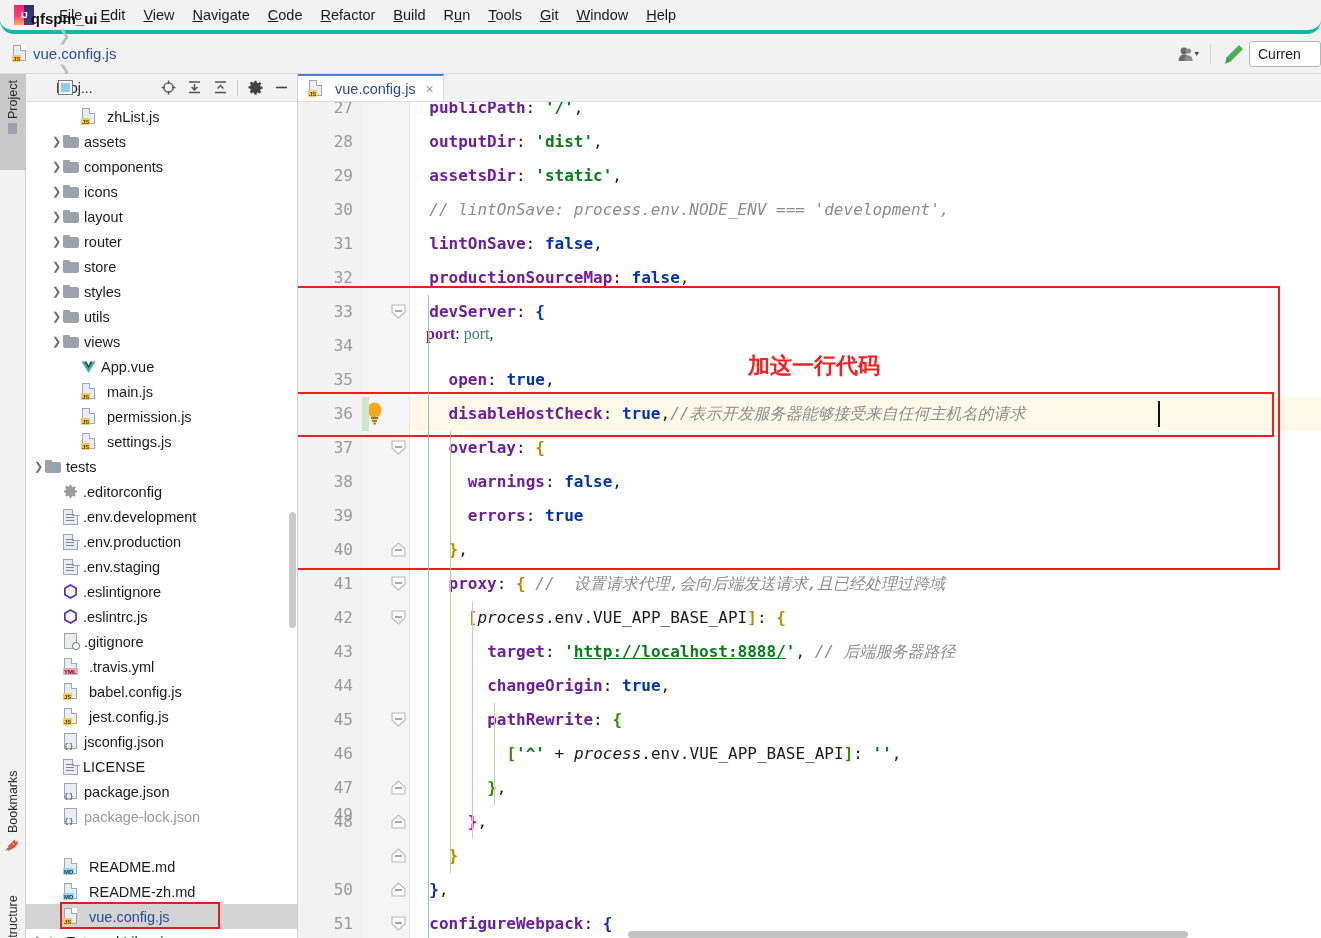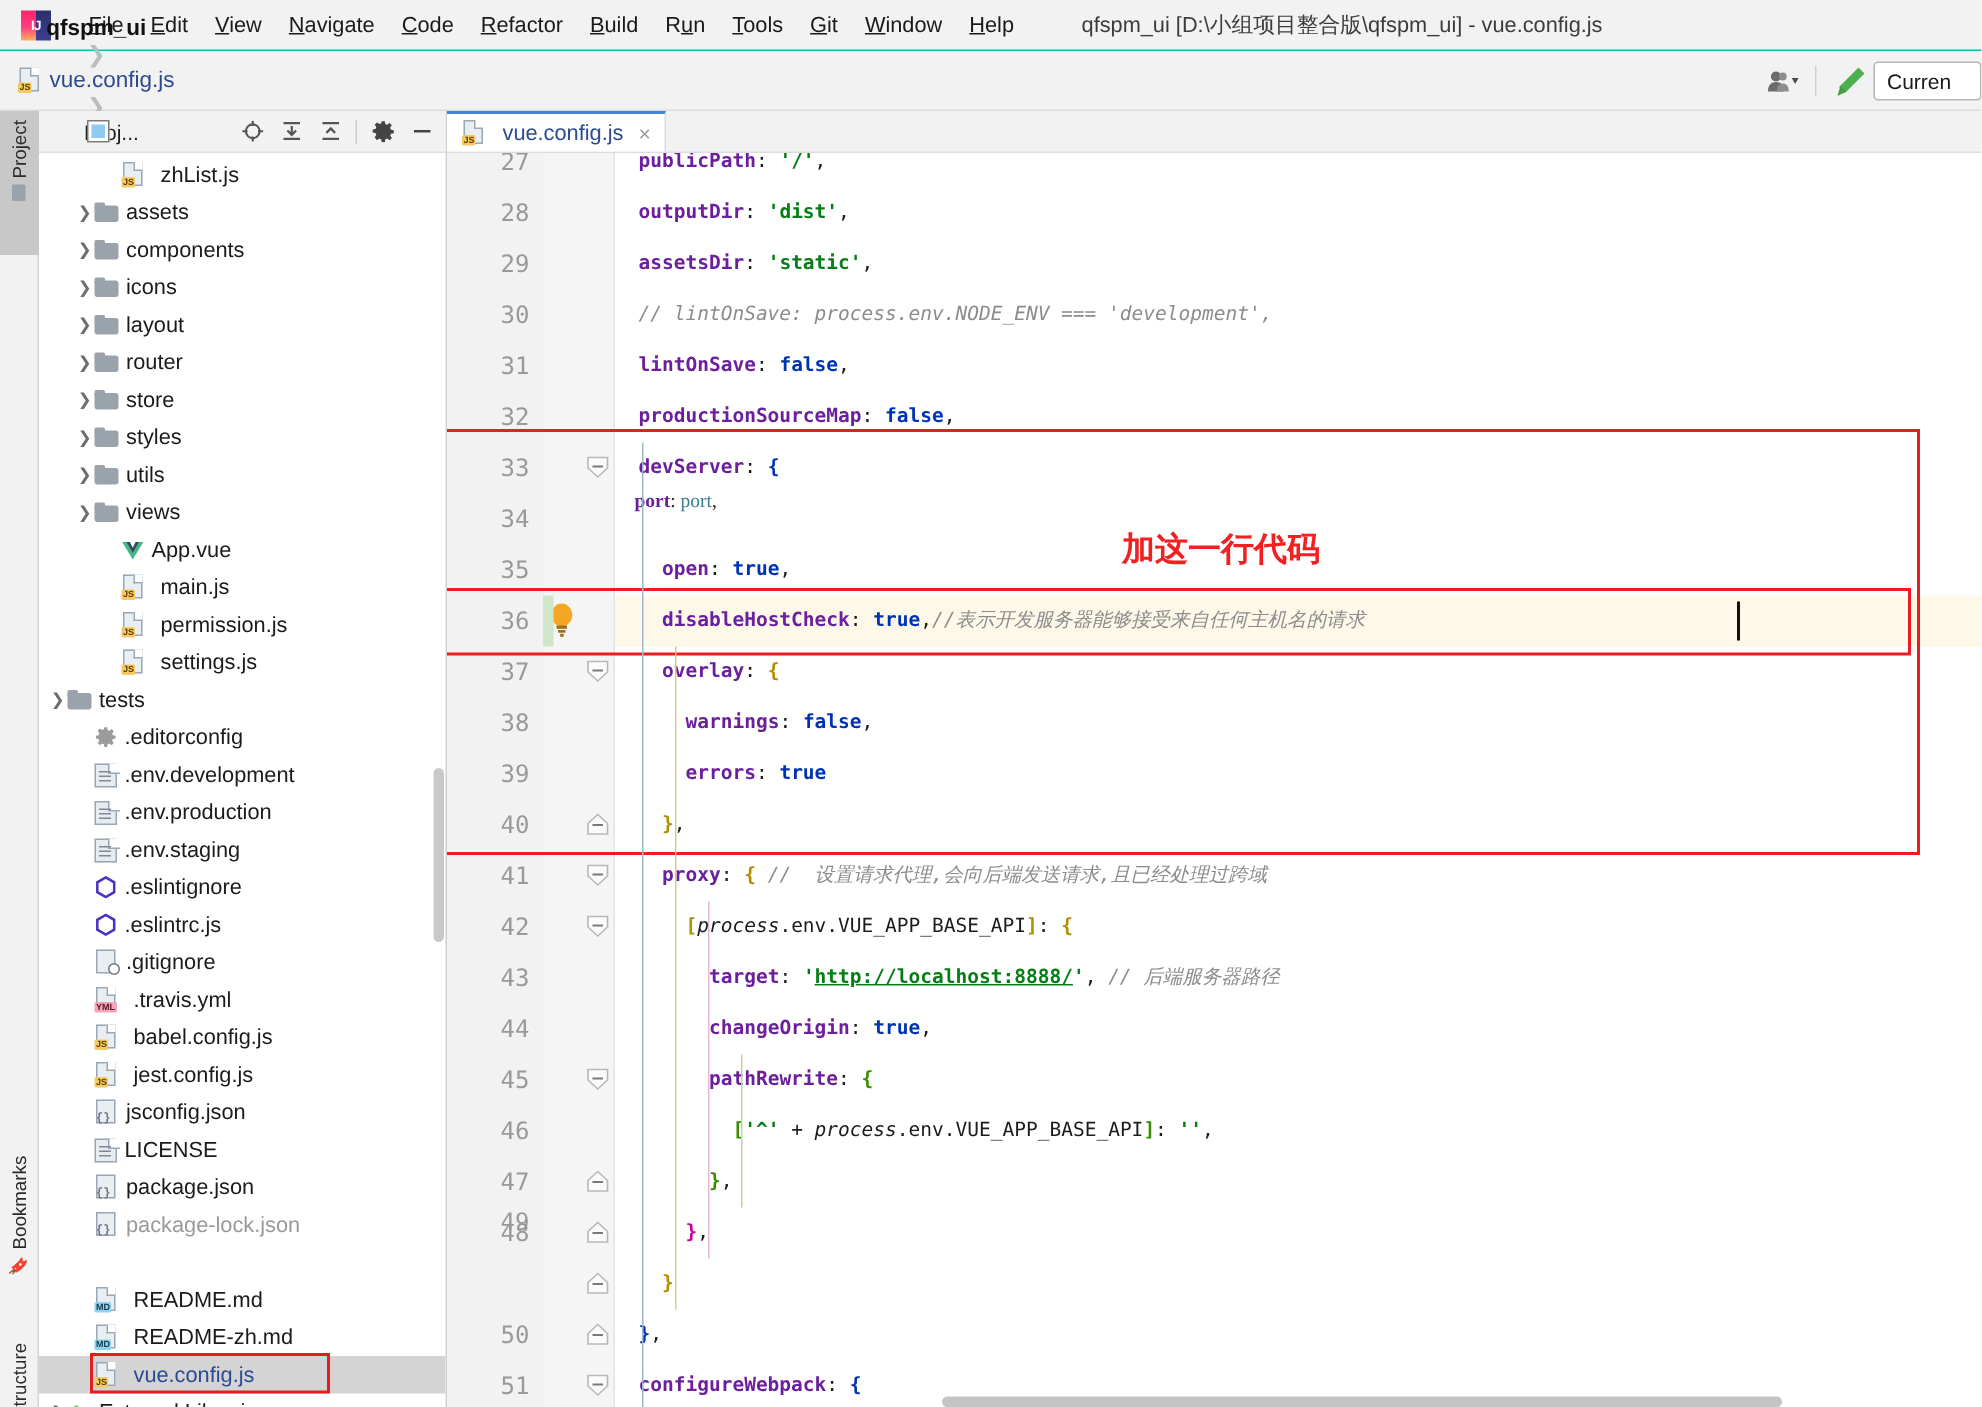--- a/index.html
+++ b/index.html
@@ -8,21 +8,22 @@
     font-family: "Liberation Sans", sans-serif;
     background: #f2f2f2;
     overflow: hidden;
   }
   #app { position: relative; width: 1321px; height: 938px; background: #f2f2f2; }
 
   
   .titlebar {
     position: absolute; left: 0; top: 0; width: 1321px; height: 34px;
     background: #f2f2f2; display: flex; align-items: center;
-    border-bottom: 1px solid #14b8a6;
+    border-bottom: 4px solid #14b8a6;
+    border-radius: 14px;
   }
   .app-logo {
     width: 20px; height: 20px; margin-left: 14px; margin-right: 16px;
     position: relative; flex: none;
   }
   .app-logo .l1 { position:absolute; left:0; top:0; width:10px; height:20px; background:linear-gradient(180deg,#f9246b 0%,#ff3d81 55%,#ffb05a 100%); }
   .app-logo .l2 { position:absolute; right:0; top:0; width:10px; height:20px; background:linear-gradient(180deg,#2d2f6b 0%,#3b3f8f 100%); }
   .app-logo .lt { position:absolute; left:0; top:0; width:20px; height:20px; color:#fff; font:bold 9px "Liberation Sans",sans-serif; display:flex; align-items:center; justify-content:center; letter-spacing:-0.5px;}
   .menu { display: flex; align-items: center; gap: 0px; }
   .menu-item {
@@ -171,21 +172,21 @@
   .annot-col {
     position: absolute; left: 64px; top: 0; width: 26px; height: 836px; background: #f5f5f5;
   }
   .fold-col {
     position: absolute; left: 90px; top: 0; width: 22px; height: 836px; background: #f5f5f5;
     border-right: 1px solid #e4e4e4;
   }
 
   .cl {
     position: absolute; left: 0; height: 34px; line-height: 34px;
-    font-family: "DejaVu Sans Mono", monospace; font-size: 13px;
+    font-family: "DejaVu Sans Mono", monospace; font-size: 16px;
     white-space: pre; color: #1b1b1b;
   }
   .ln {
     position: absolute; width: 64px; text-align: right; padding-right: 9px;
     height: 34px; line-height: 34px; font-family: "DejaVu Sans Mono", monospace;
     font-size: 16px; color: #999999;
   }
   .hl-row { position:absolute; left:0; width:1023px; height:34px; background:#fdf8e8; }
   .caret-line-mark { position:absolute; left:64px; width:7px; height:34px; background:#cfe7c8;}
 
@@ -247,21 +248,20 @@
       <div class="menu-item"><span class="u">N</span>avigate</div>
       <div class="menu-item"><span class="u">C</span>ode</div>
       <div class="menu-item"><span class="u">R</span>efactor</div>
       <div class="menu-item"><span class="u">B</span>uild</div>
       <div class="menu-item">R<span class="u">u</span>n</div>
       <div class="menu-item"><span class="u">T</span>ools</div>
       <div class="menu-item"><span class="u">G</span>it</div>
       <div class="menu-item"><span class="u">W</span>indow</div>
       <div class="menu-item"><span class="u">H</span>elp</div>
     </div>
-    <div class="win-title">qfspm_ui [D:\小组项目整合版\qfspm_ui] - vue.config.js</div>
   </div>
 
   <div class="navbar">
     <div class="crumbs">
       <div class="crumb root">
         <span>qfspm_ui</span>
       </div>
       <span class="crumb-sep">❯</span>
       <div class="crumb">
         <span class="icon-js">

